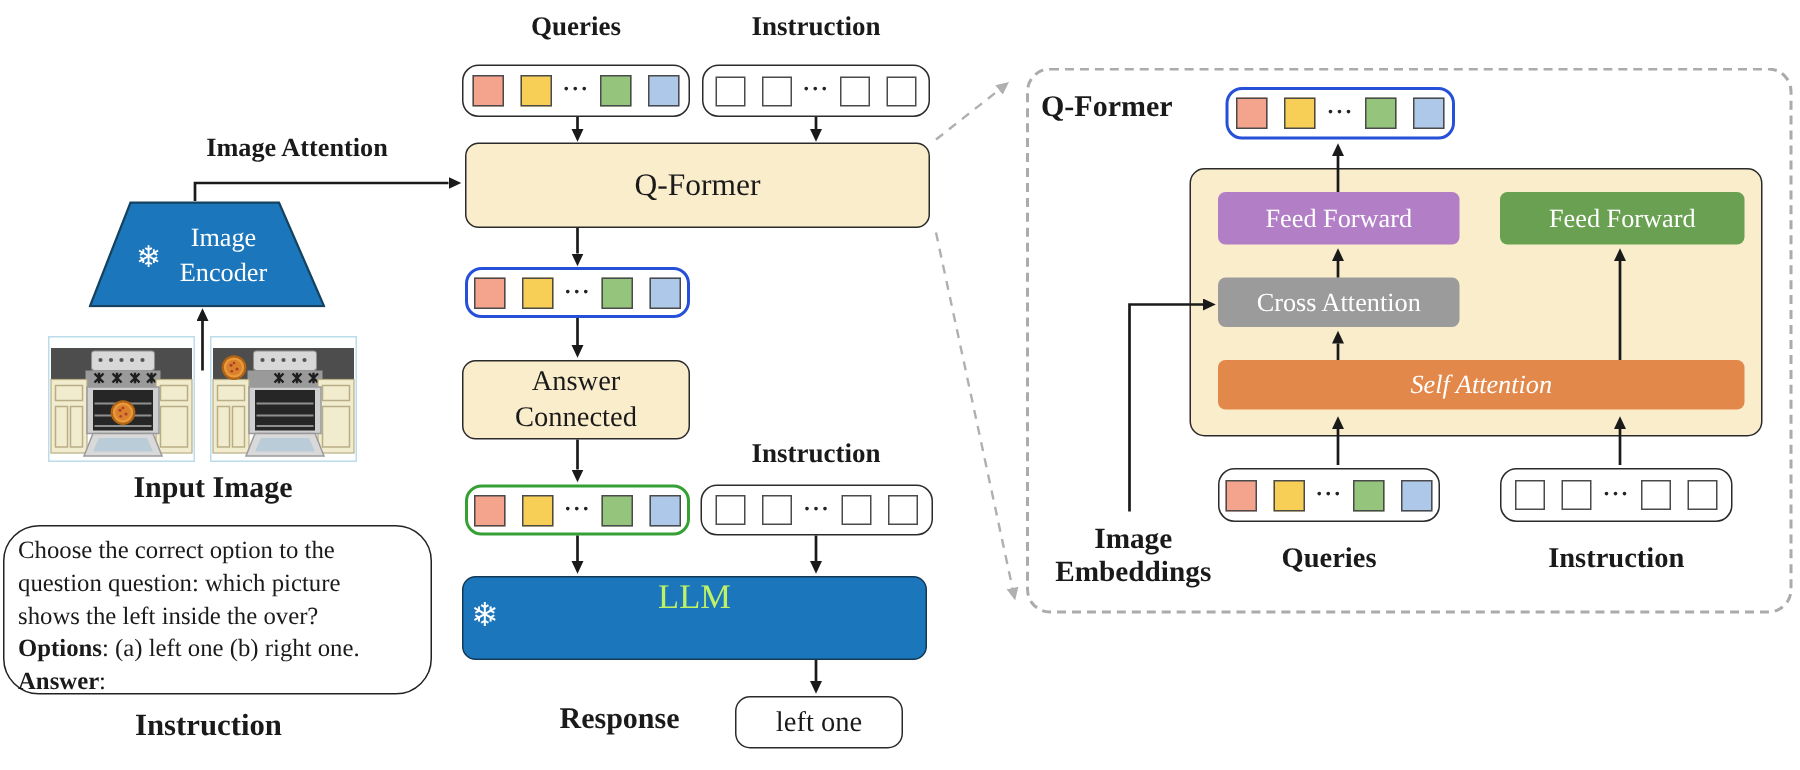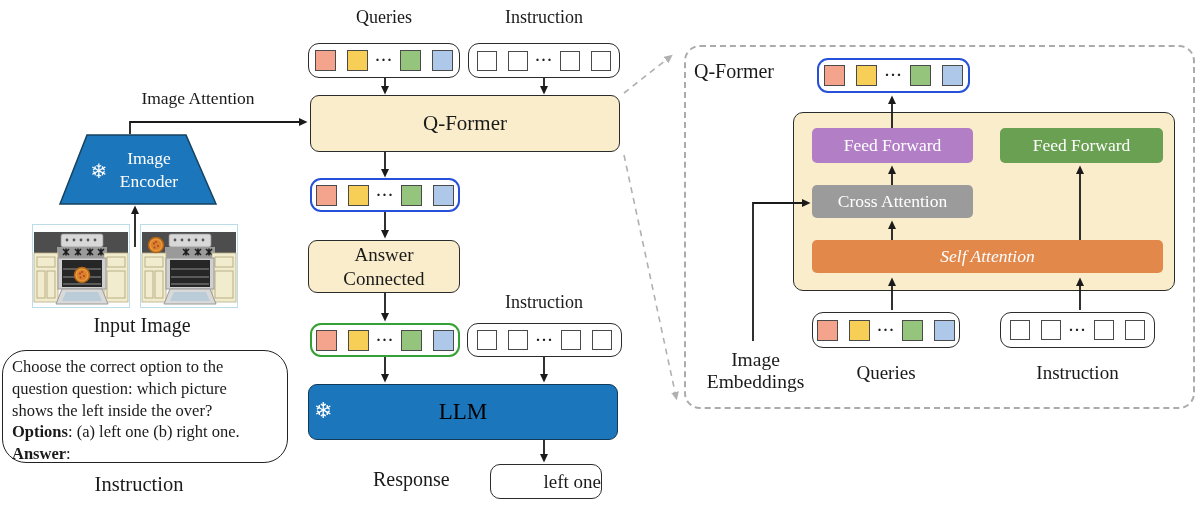--- a/index.html
+++ b/index.html
@@ -1,38 +1,38 @@
 <!DOCTYPE html>
 <html style="--cream: #FAEDCB; --blue: #1C76BC; --purple: #B27FC7; --green_ff: #69A052; --gray_ca: #9B9B9B; --orange_sa: #E2884B; --tok_salmon: #F4A38C; --tok_yellow: #F7CF57; --tok_green: #95C47D; --tok_blue: #ADC8E8; --border_blue: #2750D8; --border_green: #35A135; --dash: #ABABAB;"><head>
 <meta charset="utf-8">
 <style>
   html,body{margin:0;padding:0;background:#fff;}
   #stage{position:relative;width:1200px;height:513px;background:#fff;overflow:hidden;
          font-family:"Liberation Serif","DejaVu Serif",serif;color:#1a1a1a;}
   .abs{position:absolute;box-sizing:border-box;}
-  .lbl{position:absolute;box-sizing:border-box;font-weight:normal;text-align:center;line-height:1.15;}
+  .lbl{position:absolute;box-sizing:border-box;font-weight:bold;text-align:center;line-height:1.15;}
   
   .tokbox{position:absolute;box-sizing:border-box;background:#fff;border:1.6px solid #2b2b2b;
           border-radius:11px;display:flex;align-items:center;justify-content:center;gap:11px;}
   .tokbox.blue-edge{border:2px solid var(--border_blue);}
   .tokbox.green-edge{border:2px solid var(--border_green);}
   .sq{width:21px;height:21px;border:1.5px solid #4a4a4a;box-sizing:border-box;flex:0 0 auto;}
   .sq.c1{background:var(--tok_salmon);} .sq.c2{background:var(--tok_yellow);}
   .sq.c3{background:var(--tok_green);}  .sq.c4{background:var(--tok_blue);}
   .sq.white{background:#fff;width:20px;height:20px;}
   .dots{font-size:15px;font-weight:bold;color:#222;margin:0 -4px;letter-spacing:1px;flex:0 0 auto;}
   
   .cream{position:absolute;box-sizing:border-box;background:var(--cream);border:1.6px solid #2b2b2b;
          border-radius:9px;display:flex;align-items:center;justify-content:center;text-align:center;}
   .bluebox{position:absolute;box-sizing:border-box;background:var(--blue);border:1.5px solid #123a57;
-         border-radius:9px;display:flex;align-items:center;justify-content:center;color:#000000;}
+         border-radius:9px;display:flex;align-items:flex-start;justify-content:center;color:#bef264;}
   .chip{position:absolute;box-sizing:border-box;border-radius:5px;display:flex;align-items:center;
         justify-content:center;color:#fff;font-size:17.5px;}
   .plainbox{position:absolute;box-sizing:border-box;background:#fff;border:1.6px solid #2b2b2b;
-        border-radius:10px;display:flex;align-items:center;justify-content:flex-end;}
+        border-radius:10px;display:flex;align-items:center;justify-content:center;}
   .dashpanel{position:absolute;box-sizing:border-box;border:2px dashed var(--dash);border-radius:16px;background:#fff;}
   .snow{font-family:"DejaVu Sans",sans-serif;color:#fff;}
   #arrowlayer{position:absolute;left:0;top:0;z-index:6;pointer-events:none;}
   .instrtext{position:absolute;box-sizing:border-box;background:#fff;border:1.8px solid #222;border-radius:24px;
         font-size:16.5px;line-height:21.8px;padding:5px 8px 4px 9px;}
 </style>
 </head>
 <body>
 
 <div id="stage">

